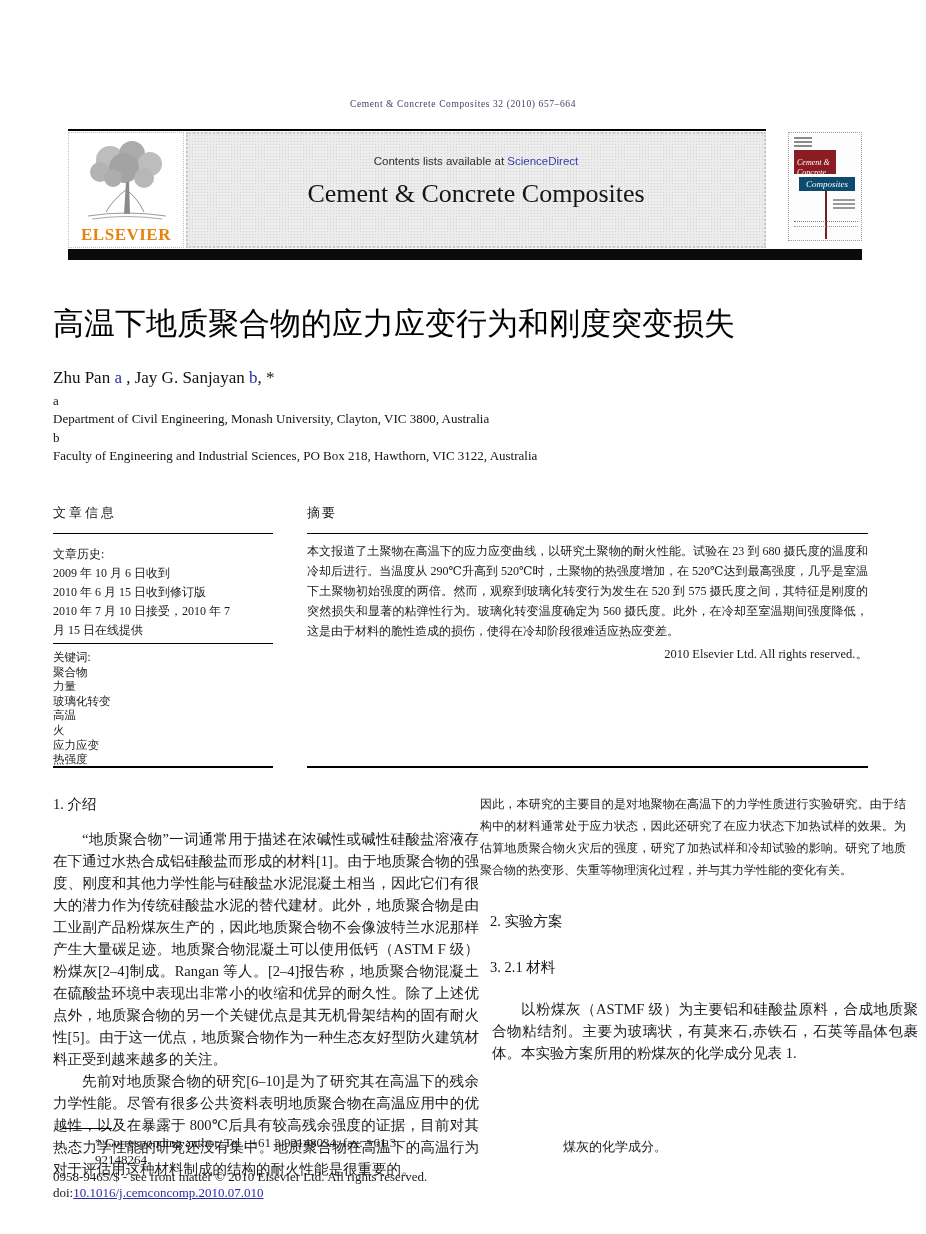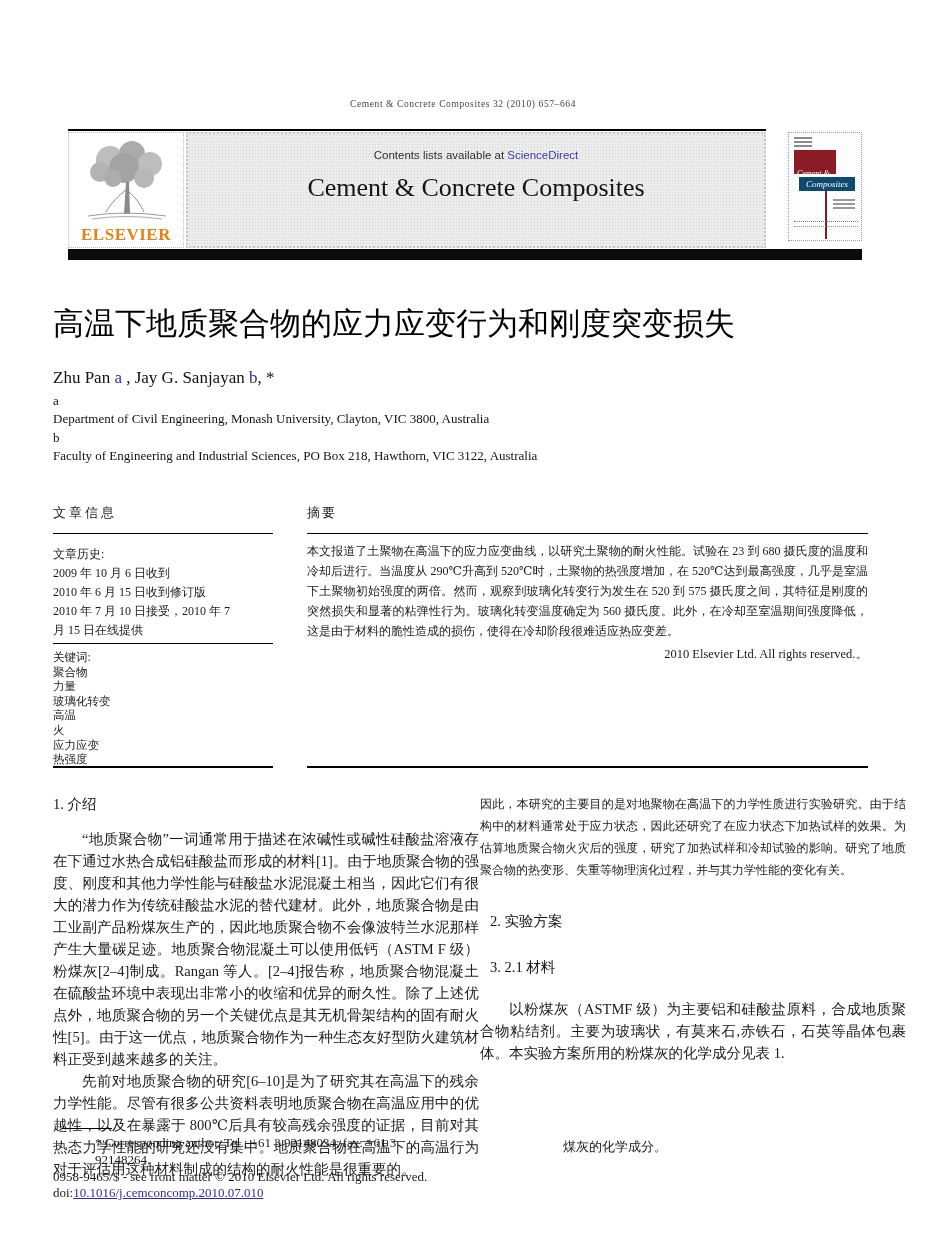--- a/index.html
+++ b/index.html
@@ -13,34 +13,34 @@
   
   .banner-toprule{position:absolute;left:68px;top:129px;width:698px;height:2px;background:#000;}
   .banner{position:absolute;left:68px;top:132px;width:698px;height:116px;display:flex;}
   .logo-box{width:116px;background:#fff;border:1px dotted #c2c2c2;box-sizing:border-box;
     display:flex;flex-direction:column;align-items:center;justify-content:flex-end;padding-bottom:4px;}
   .logo-art{width:92px;height:88px;}
   .logo-word{color:#e8820e;font-weight:bold;font-size:17px;letter-spacing:.5px;
     font-family:"Liberation Serif",serif;line-height:1;}
   .center-box{flex:1;margin-left:2px;background-color:#ececec;
     background-image:radial-gradient(#d2d2d2 .8px,transparent .9px);background-size:3px 3px;
-    border:2px dotted #c8c8c8;box-sizing:border-box;text-align:center;padding-top:15px;}
+    border:2px dotted #c8c8c8;box-sizing:border-box;text-align:center;padding-top:21px;}
   .contents-line{font-size:11.5px;color:#2e2e2e;font-family:"Liberation Sans",sans-serif;}
   .sciencedirect{color:#3a3aad;}
   .journal-title{font-size:26px;color:#141414;margin-top:12px;font-family:"Liberation Serif",serif;}
   .homepage-line{font-size:12px;color:#202020;margin-top:15px;letter-spacing:.4px;
     font-family:"Liberation Sans",sans-serif;}
   .black-bar{position:absolute;left:68px;top:249px;width:794px;height:11px;background:#0b0b0b;}
   
   .cover{position:absolute;left:788px;top:132px;width:74px;height:109px;background:#fdfdfd;
     border:1px dotted #9b9b9b;box-sizing:border-box;}
   .cover .mini-lines{position:absolute;left:5px;top:4px;width:18px;}
   .cover .mini-lines div{height:2px;background:#8a8a8a;margin-bottom:2px;}
   .cover-red{position:absolute;left:5px;top:17px;width:42px;height:24px;background:#8c1c24;
-    color:#fff;font-style:italic;font-size:8px;line-height:1.2;padding:19px 0 0 3px;box-sizing:border-box;}
+    color:#fff;font-style:italic;font-size:8px;line-height:1.2;padding:8px 0 0 3px;box-sizing:border-box;}
   .cover-navy{position:absolute;left:10px;top:44px;width:56px;height:14px;background:#0c4a6e;
     color:#fff;font-style:italic;font-size:9px;text-align:center;line-height:14px;}
   .cover-vline{position:absolute;left:36px;top:58px;width:2px;height:48px;background:#7a1f1f;}
   .cover-rtext{position:absolute;left:44px;top:66px;width:22px;}
   .cover-rtext div{height:1.5px;background:#9a9a9a;margin-bottom:2.5px;}
   .cover-dots{position:absolute;left:5px;top:88px;width:64px;border-top:1px dotted #777;}
   .cover-dots2{position:absolute;left:5px;top:93px;width:64px;border-top:1px dotted #999;}
   
   .paper-title{position:absolute;left:53px;top:303px;width:840px;font-size:31px;color:#000;}
   .authors{position:absolute;left:53px;top:368px;font-size:17px;color:#111;}
@@ -63,21 +63,21 @@
   
   .sec-heading{font-size:14.5px;color:#141414;}
   .h-intro{position:absolute;left:53px;top:795px;}
   .col-left{position:absolute;left:53px;top:828px;width:426px;font-size:14.5px;
     line-height:22px;text-align:justify;}
   .col-left p{margin:0;text-indent:2em;}
   .col-right-p1{position:absolute;left:480px;top:793px;width:426px;font-size:12px;
     line-height:22px;text-align:justify;}
   .h-sec2{position:absolute;left:490px;top:912px;}
   .h-sec3{position:absolute;left:490px;top:958px;}
-  .col-right-p2{position:absolute;left:480px;top:998px;width:426px;font-size:14.5px;
+  .col-right-p2{position:absolute;left:492px;top:998px;width:426px;font-size:14.5px;
     line-height:22px;text-align:justify;text-indent:2em;}
   .table-caption{position:absolute;left:563px;top:1138px;font-size:13px;}
   
   .fn{position:absolute;left:53px;top:1128px;width:400px;font-size:13px;line-height:16.5px;}
   .fn-rule{width:50px;height:1px;background:#000;margin-left:9px;margin-bottom:6px;}
   .fn-corr{margin-left:42px;width:352px;}
   .fn-line{margin-top:.5px;width:392px;}
   .em{font-style:italic;}
   a.plink{color:#2b2ba8;text-decoration:underline;cursor:pointer;}
 </style>

